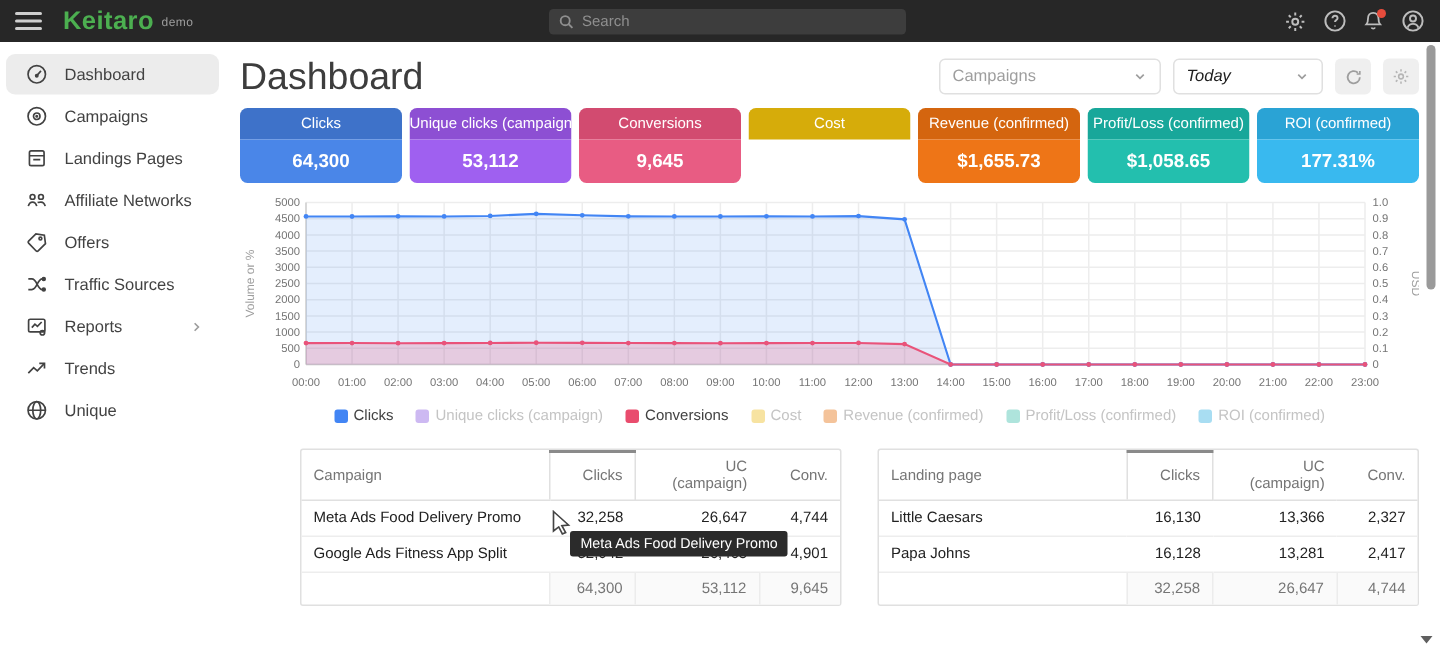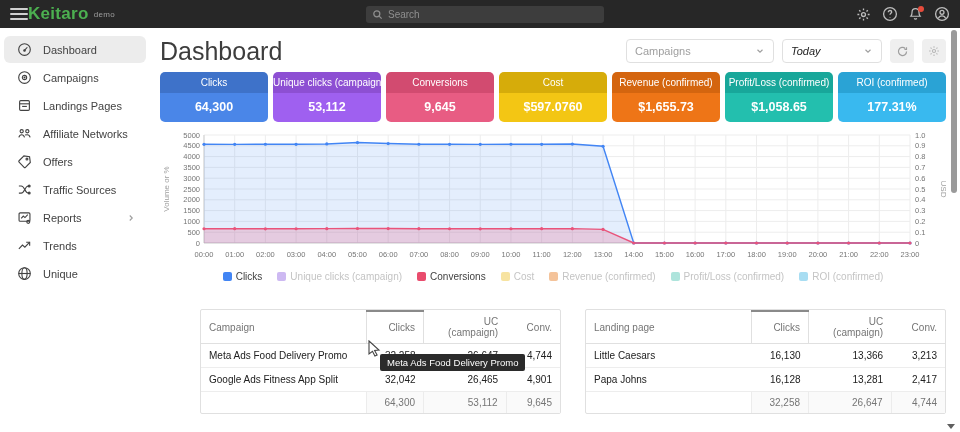--- a/index.html
+++ b/index.html
@@ -4,21 +4,21 @@
 <style>
   * { margin:0; padding:0; box-sizing:border-box; }
   html,body { width:960px; height:432px; overflow:hidden; background:#fff;
     font-family:"Liberation Sans", sans-serif; }
   body { position:relative; }
 
   
   .topbar { height:28px; background:#272727; display:flex; align-items:center; position:relative; }
   .hamburger { width:18px; height:12px; margin-left:10px; display:flex; flex-direction:column; justify-content:space-between; cursor:pointer; }
   .hamburger span { display:block; height:2px; background:#cfcfcf; border-radius:1px; }
-  .logo { font-size:17px; font-weight:bold; color:#4CAF50; letter-spacing:.3px; }
+  .logo { margin-left:14px; font-size:17px; font-weight:bold; color:#4CAF50; letter-spacing:.3px; }
   .logo .demo { font-size:8px; font-weight:normal; color:#9e9e9e; margin-left:5px; vertical-align:2px; }
   .search { position:absolute; left:366px; top:6px; width:238px; height:17px; background:#3d3d3d; border-radius:3px; display:flex; align-items:center; padding:0 6px; }
   .search svg { flex:0 0 auto; }
   .search input { background:transparent; border:none; outline:none; color:#bdbdbd; font-size:10px; margin-left:5px; width:100%; }
   .search input::placeholder { color:#8f8f8f; }
   .topbar-icons { position:absolute; right:10px; top:0; height:28px; display:flex; align-items:center; gap:9px; }
   .tb-icon { width:17px; height:17px; position:relative; cursor:pointer; display:flex; align-items:center; justify-content:center; }
 
   
   .layout { display:flex; height:404px; }
@@ -47,21 +47,21 @@
 
   
   .chart { margin-top:7px; }
   .legend { display:flex; justify-content:center; gap:15px; margin-top:6px; font-size:10px; }
   .leg-item { display:flex; align-items:center; gap:4px; cursor:pointer; }
   .leg-swatch { width:9px; height:9px; border-radius:2px; }
   .leg-item.off { color:#c4c4c4; }
   .leg-item.on { color:#424242; }
 
   
-  .tables { display:flex; gap:24px; margin-top:27px;padding-left:40px; }
+  .tables { display:flex; gap:24px; margin-top:16px;padding-left:40px; }
   .tbl-wrap { flex:1; border:1px solid #e0e0e0; border-radius:2px; }
   table { width:100%; border-collapse:collapse; font-size:10px; table-layout:fixed; }
   th { font-weight:normal; color:#757575; text-align:left; padding:5px 8px; border-bottom:1px solid #e0e0e0; }
   th.num, td.num { text-align:right; }
   th.sorted { border-top:2px solid #8a8a8a; border-left:1px solid #e0e0e0; border-right:1px solid #e0e0e0; }
   tbody td { padding:6px 8px; color:#212121; border-bottom:1px solid #ededed; }
   tfoot td { padding:5px 8px; color:#757575; }
   tfoot td.num { background:#fafafa; border-left:1px solid #ececec; }
   col.c0{width:46%} col.c1{width:16%} col.c2{width:23%} col.c3{width:15%}
 
@@ -260,21 +260,20 @@
         <div class="card">
           <div class="c-head" style="background:#8d4fd3">Unique clicks (campaign)</div>
           <div class="c-val" style="background:#9f60f0">53,112</div>
         </div>
         <div class="card">
           <div class="c-head" style="background:#d24b70">Conversions</div>
           <div class="c-val" style="background:#e85c83">9,645</div>
         </div>
         <div class="card">
           <div class="c-head" style="background:#d6ac0a">Cost</div>
-          <div class="c-val" style="background:#f3c614">$597.0760</div>
         </div>
         <div class="card">
           <div class="c-head" style="background:#d4650f">Revenue (confirmed)</div>
           <div class="c-val" style="background:#ee7517">$1,655.73</div>
         </div>
         <div class="card">
           <div class="c-head" style="background:#18a79a">Profit/Loss (confirmed)</div>
           <div class="c-val" style="background:#23bfae">$1,058.65</div>
         </div>
         <div class="card">
@@ -508,21 +507,21 @@
                 <th class="num sorted">Clicks</th>
                 <th class="num">UC (campaign)</th>
                 <th class="num">Conv.</th>
               </tr>
             </thead>
             <tbody>
               <tr>
                 <td class="">Little Caesars</td>
                 <td class="num">16,130</td>
                 <td class="num">13,366</td>
-                <td class="num">3,213</td>
+                <td class="num">2,327</td>
               </tr>
               <tr>
                 <td class="">Papa Johns</td>
                 <td class="num">16,128</td>
                 <td class="num">13,281</td>
                 <td class="num">2,417</td>
               </tr>
             </tbody>
             <tfoot>
               <tr>

